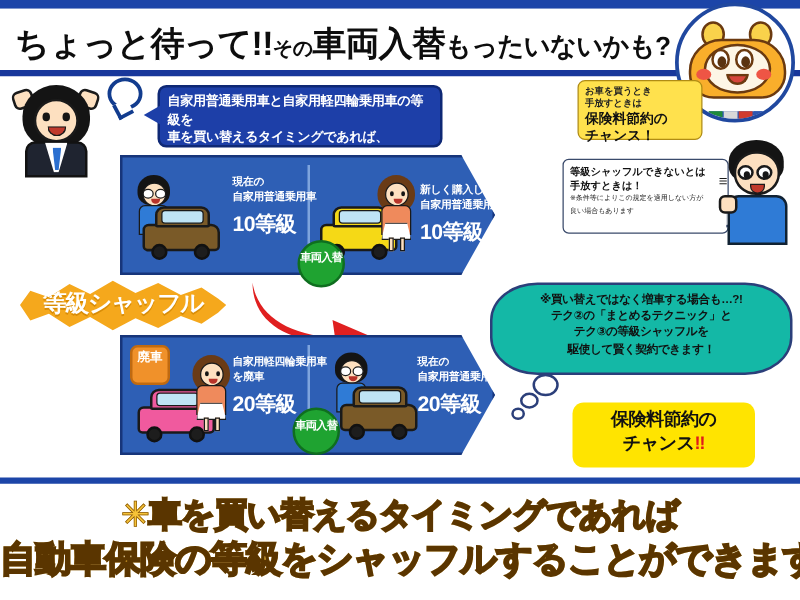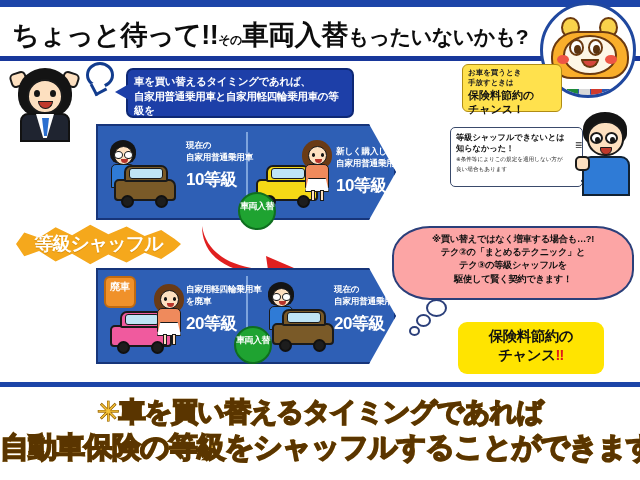--- a/index.html
+++ b/index.html
@@ -8,21 +8,21 @@
   #stage{position:relative;width:640px;height:480px;background:#ffffff;overflow:hidden;}
 
   
   .hdr-bar{position:absolute;left:0;width:640px;background:#1c45a8;}
   .hdr-bar.top{top:0;height:7px;}
   .hdr-bar.mid{top:56px;height:5px;background:#18379b;}
   .hdr-band{position:absolute;left:0;top:7px;width:640px;height:49px;background:#fff;}
   .hdr-title{position:absolute;left:12px;top:15px;width:520px;height:40px;
     font-size:27px;font-weight:bold;color:#0d0d0d;letter-spacing:-0.5px;
     white-space:nowrap;line-height:40px;}
-  .hdr-title .sm{font-size:12px;}
+  .hdr-title .sm{font-size:16px;}
   .hdr-title .sm2{font-size:21px;}
 
   
   .mascot{position:absolute;left:540px;top:2px;width:96px;height:96px;border-radius:50%;
     background:#ffffff;border:3px solid #20489f;box-sizing:border-box;overflow:hidden;}
   .mascot-body{position:absolute;left:8px;top:26px;width:78px;height:48px;border-radius:26px 26px 20px 20px;
     background:#f9ae2b;border:2.5px solid #6b3a10;box-sizing:border-box;}
   .mascot-face{position:absolute;left:20px;top:30px;width:54px;height:40px;border-radius:50%;
     background:#fdf6e6;border:2.5px solid #6b3a10;box-sizing:border-box;}
   .m-eye{position:absolute;width:15px;height:17px;border-radius:50%;background:#fff;border:2.5px solid #6b3a10;box-sizing:border-box;top:34px;}
@@ -134,21 +134,21 @@
   
   .burst{position:absolute;left:16px;top:222px;width:165px;height:44px;background:#f5a81c;
     color:#fff;font-size:19px;font-weight:bold;text-align:center;line-height:44px;letter-spacing:-1px;
     clip-path:polygon(0% 50%,5% 24%,14% 36%,24% 12%,34% 30%,45% 6%,56% 28%,67% 10%,78% 32%,88% 18%,96% 38%,100% 50%,96% 64%,88% 84%,78% 70%,67% 92%,56% 74%,45% 96%,34% 72%,24% 90%,14% 66%,5% 78%);
     text-shadow:0 1px 0 #d98c06;}
 
   
   .redarrow{position:absolute;left:196px;top:222px;width:120px;height:64px;}
 
   
-  .thought{position:absolute;left:392px;top:226px;width:242px;height:74px;background:#fca5a5;
+  .thought{position:absolute;left:392px;top:226px;width:242px;height:74px;background:#14b8a6;
     border:2.4px solid #2b3f7a;border-radius:38px/30px;box-sizing:border-box;
     padding:5px 9px;text-align:center;}
   .thought .ln{font-size:9.3px;font-weight:bold;color:#111;line-height:13.2px;letter-spacing:-0.35px;}
   .tdot{position:absolute;border:2.2px solid #2b3f7a;background:#fff;border-radius:50%;}
   .tdot.d1{left:426px;top:299px;width:17px;height:14px;}
   .tdot.d2{left:416px;top:314px;width:11px;height:9px;}
   .tdot.d3{left:409px;top:326px;width:7px;height:6px;}
 
   
   .chance{position:absolute;left:458px;top:322px;width:146px;height:52px;background:#ffe400;
@@ -208,35 +208,35 @@
     <div class="m1-eye l"></div>
     <div class="m1-eye r"></div>
     <div class="m1-mouth"></div>
     <div class="m1-body"></div>
     <div class="m1-shirt"></div>
     <div class="m1-tie"></div>
   </div>
   <div class="minibub"></div>
 
   <div class="bluebub">
+    <div>自家用普通乗用車と自家用軽四輪乗用車の等級を</div>
     <div>車を買い替えるタイミングであれば、</div>
-    <div>自家用普通乗用車と自家用軽四輪乗用車の等級を</div>
     <div>交換してもいいんです！！</div>
   </div>
 
   <div class="ybox">
     <div class="s1">お車を買うとき</div>
     <div class="s1">手放すときは</div>
     <div class="s2">保険料節約の</div>
     <div class="s2">チャンス！</div>
   </div>
 
   <div class="wbub">
     <div class="t1">等級シャッフルできないとは</div>
-    <div class="t1">知らなかった！</div>
+    <div class="t1">手放すときは！</div>
     <div class="t2">※条件等によりこの規定を適用しない方が</div>
     <div class="t2">良い場合もあります</div>
   </div>
 
   <div class="man2">
     <div class="m2-spark">≡</div>
     <div class="m2-hair"></div>
     <div class="m2-face"></div>
     <div class="m2-gl l">
         <span class="m2-pp"></span>

